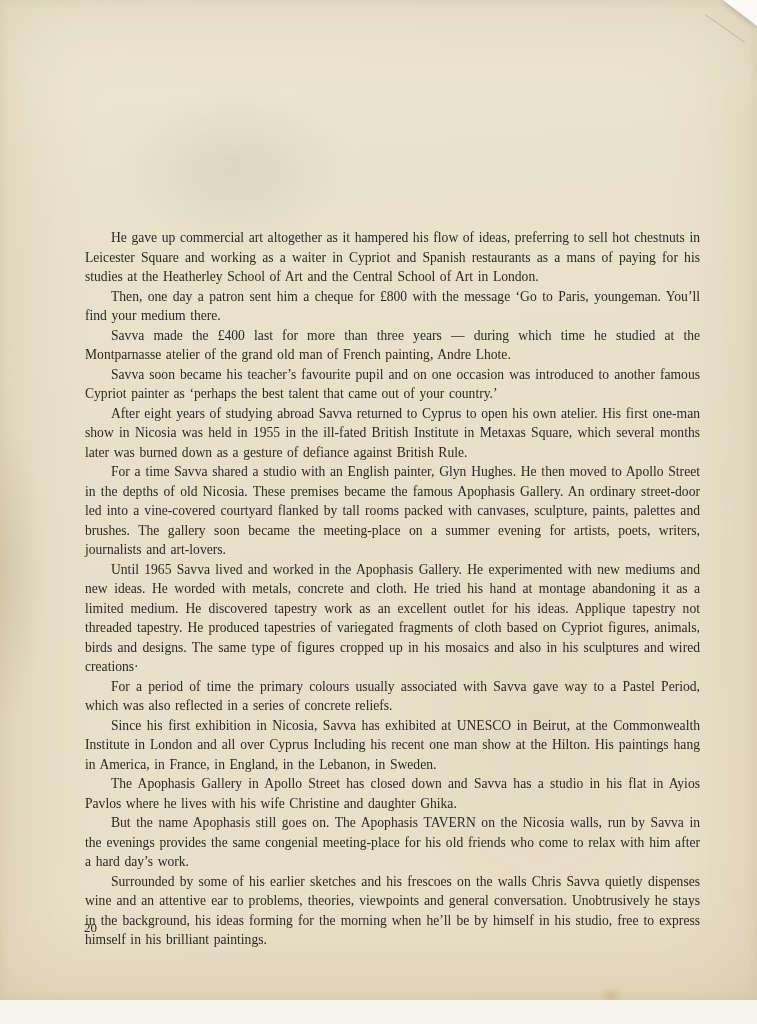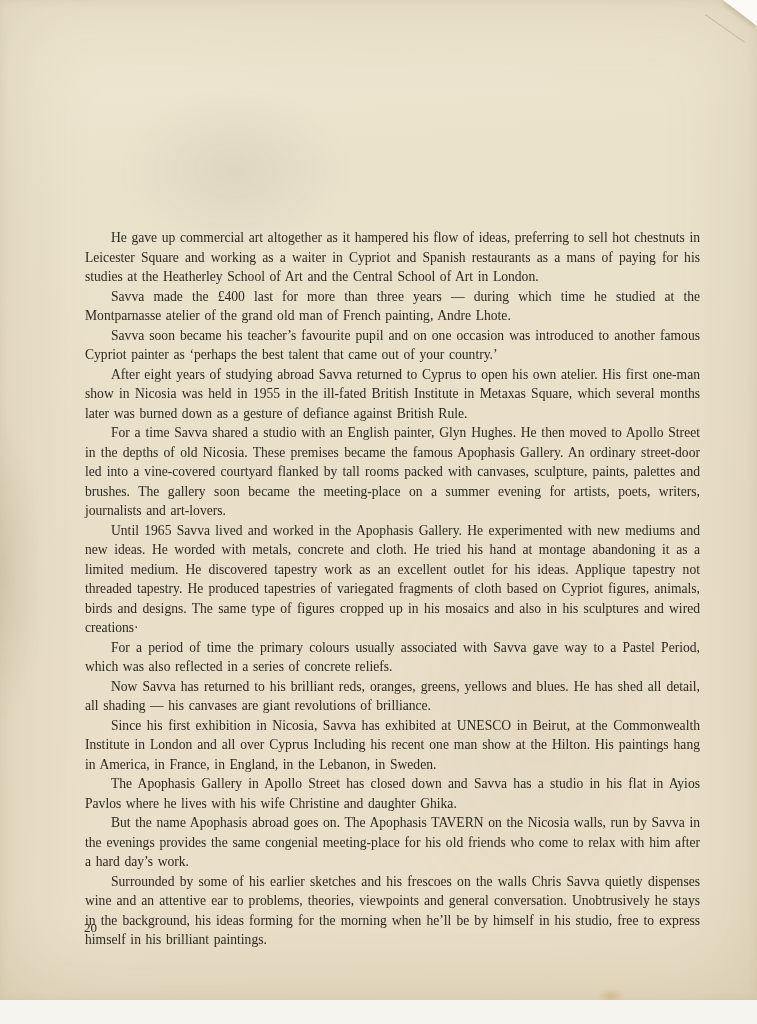--- a/index.html
+++ b/index.html
@@ -96,28 +96,28 @@
 
   <div class="stain stain-ghost"></div>
   <div class="stain stain-mid"></div>
   <div class="stain stain-edge-left"></div>
   <div class="stain stain-dot"></div>
   <div class="corner-fold"></div>
   <div class="crease-line"></div>
 
   <div class="text-block">
     <p>He gave up commercial art altogether as it hampered his flow of ideas, preferring to sell hot chestnuts in Leicester Square and working as a waiter in Cypriot and Spanish restaurants as a mans of paying for his studies at the Heatherley School of Art and the Central School of Art in London.</p>
+    <p>Then, one day a patron sent him a cheque for £800 with the message ‘Go to Paris, youngeman. You’ll find your medium there.</p>
     <p>Savva made the £400 last for more than three years — during which time he studied at the Montparnasse atelier of the grand old man of French painting, Andre Lhote.</p>
     <p>Savva soon became his teacher’s favourite pupil and on one occasion was introduced to another famous Cypriot painter as ‘perhaps the best talent that came out of your country.’</p>
     <p>After eight years of studying abroad Savva returned to Cyprus to open his own atelier. His first one-man show in Nicosia was held in 1955 in the ill-fated British Institute in Metaxas Square, which several months later was burned down as a gesture of defiance against British Rule.</p>
     <p>For a time Savva shared a studio with an English painter, Glyn Hughes. He then moved to Apollo Street in the depths of old Nicosia. These premises became the famous Apophasis Gallery. An ordinary street-door led into a vine-covered courtyard flanked by tall rooms packed with canvases, sculpture, paints, palettes and brushes. The gallery soon became the meeting-place on a summer evening for artists, poets, writers, journalists and art-lovers.</p>
     <p>Until 1965 Savva lived and worked in the Apophasis Gallery. He experimented with new mediums and new ideas. He worded with metals, concrete and cloth. He tried his hand at montage abandoning it as a limited medium. He discovered tapestry work as an excellent outlet for his ideas. Applique tapestry not threaded tapestry. He produced tapestries of variegated fragments of cloth based on Cypriot figures, animals, birds and designs. The same type of figures cropped up in his mosaics and also in his sculptures and wired creations·</p>
     <p>For a period of time the primary colours usually associated with Savva gave way to a Pastel Period, which was also reflected in a series of concrete reliefs.</p>
-    <p>Now Savva has returned to his brilliant reds, oranges, greens, yellows and blues. He has shed all detail, all shading — his canvases are giant revolutions of brilliance.</p>
     <p>Since his first exhibition in Nicosia, Savva has exhibited at UNESCO in Beirut, at the Commonwealth Institute in London and all over Cyprus Including his recent one man show at the Hilton. His paintings hang in America, in France, in England, in the Lebanon, in Sweden.</p>
     <p>The Apophasis Gallery in Apollo Street has closed down and Savva has a studio in his flat in Ayios Pavlos where he lives with his wife Christine and daughter Ghika.</p>
-    <p>But the name Apophasis abroad goes on. The Apophasis TAVERN on the Nicosia walls, run by Savva in the evenings provides the same congenial meeting-place for his old friends who come to relax with him after a hard day’s work.</p>
+    <p>But the name Apophasis still goes on. The Apophasis TAVERN on the Nicosia walls, run by Savva in the evenings provides the same congenial meeting-place for his old friends who come to relax with him after a hard day’s work.</p>
     <p>Surrounded by some of his earlier sketches and his frescoes on the walls Chris Savva quietly dispenses wine and an attentive ear to problems, theories, viewpoints and general conversation. Unobtrusively he stays in the background, his ideas forming for the morning when he’ll be by himself in his studio, free to express himself in his brilliant paintings.</p>
   </div>
 
   <div class="page-number">20</div>
 
 </div>
 
 </body></html>

